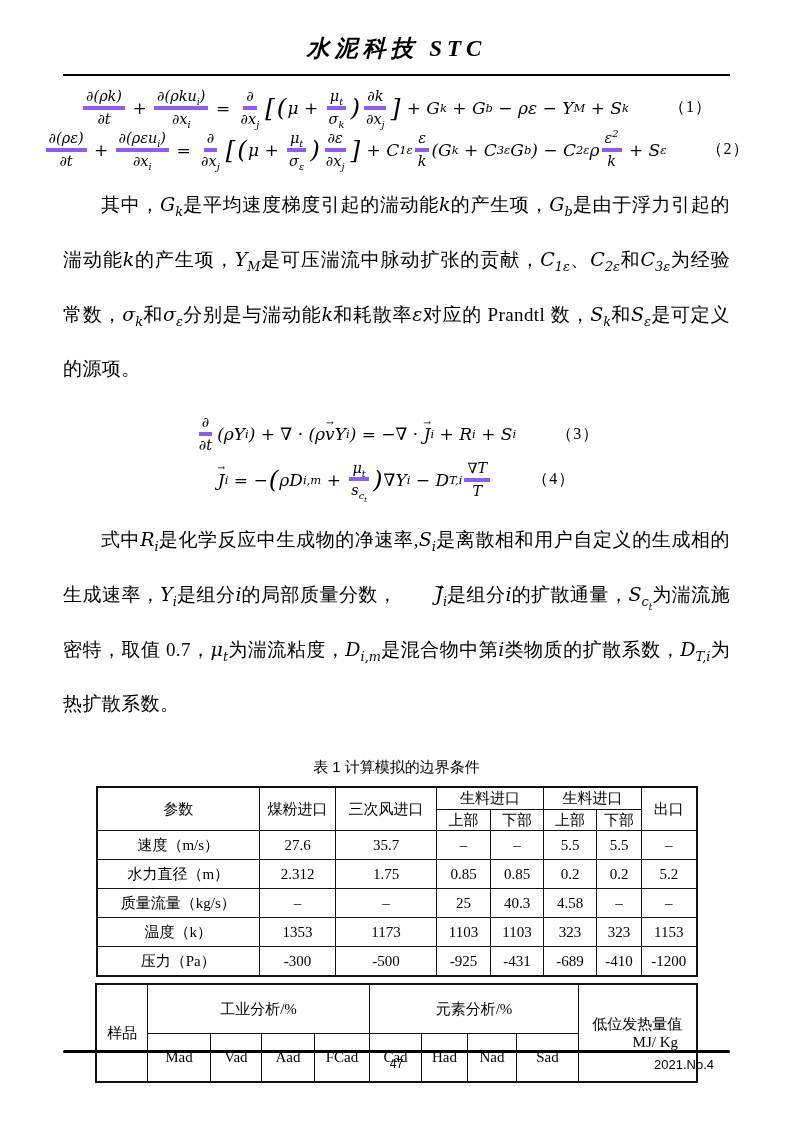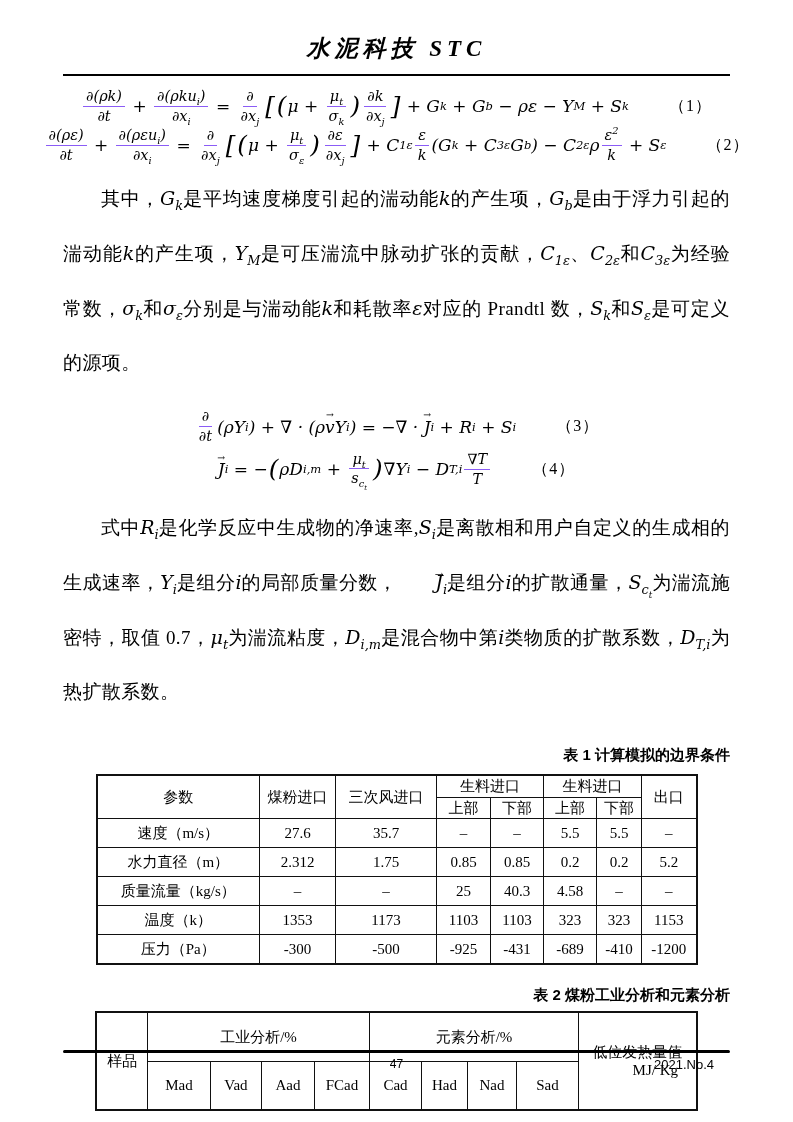--- a/index.html
+++ b/index.html
@@ -18,40 +18,40 @@
   
   .eq-block {
     display:flex; justify-content:center; align-items:center;
     font-family:"DejaVu Serif", serif; font-style:italic; font-size:17px;
   }
   .eq-1 { margin-top:12px; } .eq-2 { margin-top:3px; }
   .eq-3 { margin-top:18px; } .eq-4 { margin-top:6px; }
   .eq-body { display:inline-flex; align-items:center; flex-wrap:nowrap; white-space:pre; }
   .eqno { font-style:normal; font-family:"Liberation Serif", serif; font-size:16px; margin-left:40px; letter-spacing:1px; }
   .frac { display:inline-flex; flex-direction:column; align-items:center; vertical-align:middle; margin:0 2px; font-size:0.85em; text-align:center; }
-  .fnum { display:block; padding:0 3px 1px 3px; border-bottom:1px solid #8b5cf6; line-height:1.15; white-space:pre; }
+  .fnum { display:block; padding:0 3px 1px 3px; border-bottom:4px solid #8b5cf6; line-height:1.15; white-space:pre; }
   .fden { display:block; padding:1px 3px 0 3px; line-height:1.15; white-space:pre; }
   .eq-block sub, .para sub { font-size:0.68em; line-height:0; }
   .eq-block sup, .para sup { font-size:0.68em; line-height:0; }
   .big { font-size:1.45em; font-weight:300; line-height:0.9; margin:0 1px; }
   .vec { position:relative; display:inline-block; }
   .vec::after { content:"→"; position:absolute; left:50%; top:-0.80em; transform:translateX(-50%); font-size:0.55em; font-style:normal; }
 
   
   .para {
     margin:0; text-align:justify; font-size:19px; line-height:54px;
     letter-spacing:0.4px; font-family:"Liberation Serif", serif; text-indent:2em;
   }
   .para-1 { margin-top:8px; }
   .para-2 { margin-top:12px; }
   .para .m { font-family:"DejaVu Serif", serif; font-style:italic; letter-spacing:0; }
 
   
   .tcaption {
-    text-align:right; font-weight:bold; font-size:15px;
+    text-align:center; font-weight:normal; font-size:15px;
     font-family:"Liberation Sans", sans-serif; line-height:20px;
   }
   .cap-1 { margin-top:26px; } .cap-2 { margin-top:20px; }
   .dtable {
     border-collapse:collapse; margin:9px auto 0 auto; table-layout:fixed;
     width:600px; font-size:15px; border:2px solid #111;
   }
   .dtable td {
     border:1px solid #111; text-align:center; vertical-align:middle;
     padding:0 2px; overflow:hidden; white-space:nowrap;
@@ -177,21 +177,20 @@
         <td>-500</td>
         <td>-925</td>
         <td>-431</td>
         <td>-689</td>
         <td>-410</td>
         <td>-1200</td>
       </tr>
     </tbody>
   </table>
 
-  <div class="tcaption cap-2">表 2 煤粉工业分析和元素分析</div>
 
   <table class="dtable t2">
     <colgroup>
       <col style="width:51px">
         <col style="width:63px">
         <col style="width:51px">
       <col style="width:53px">
         <col style="width:55px">
         <col style="width:52px">
       <col style="width:46px">

